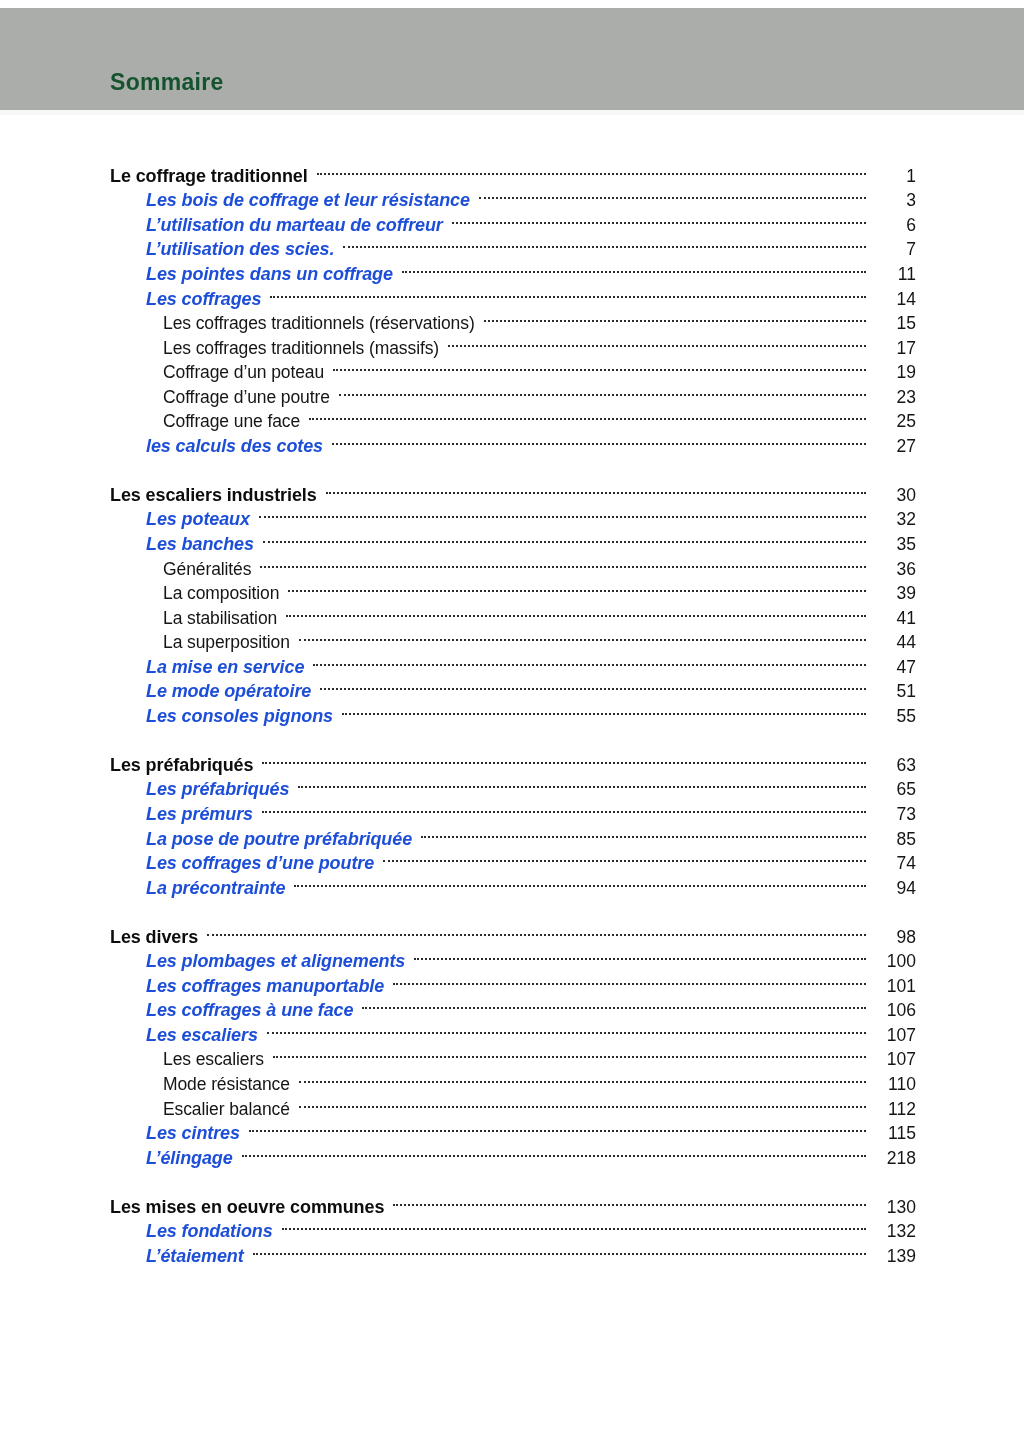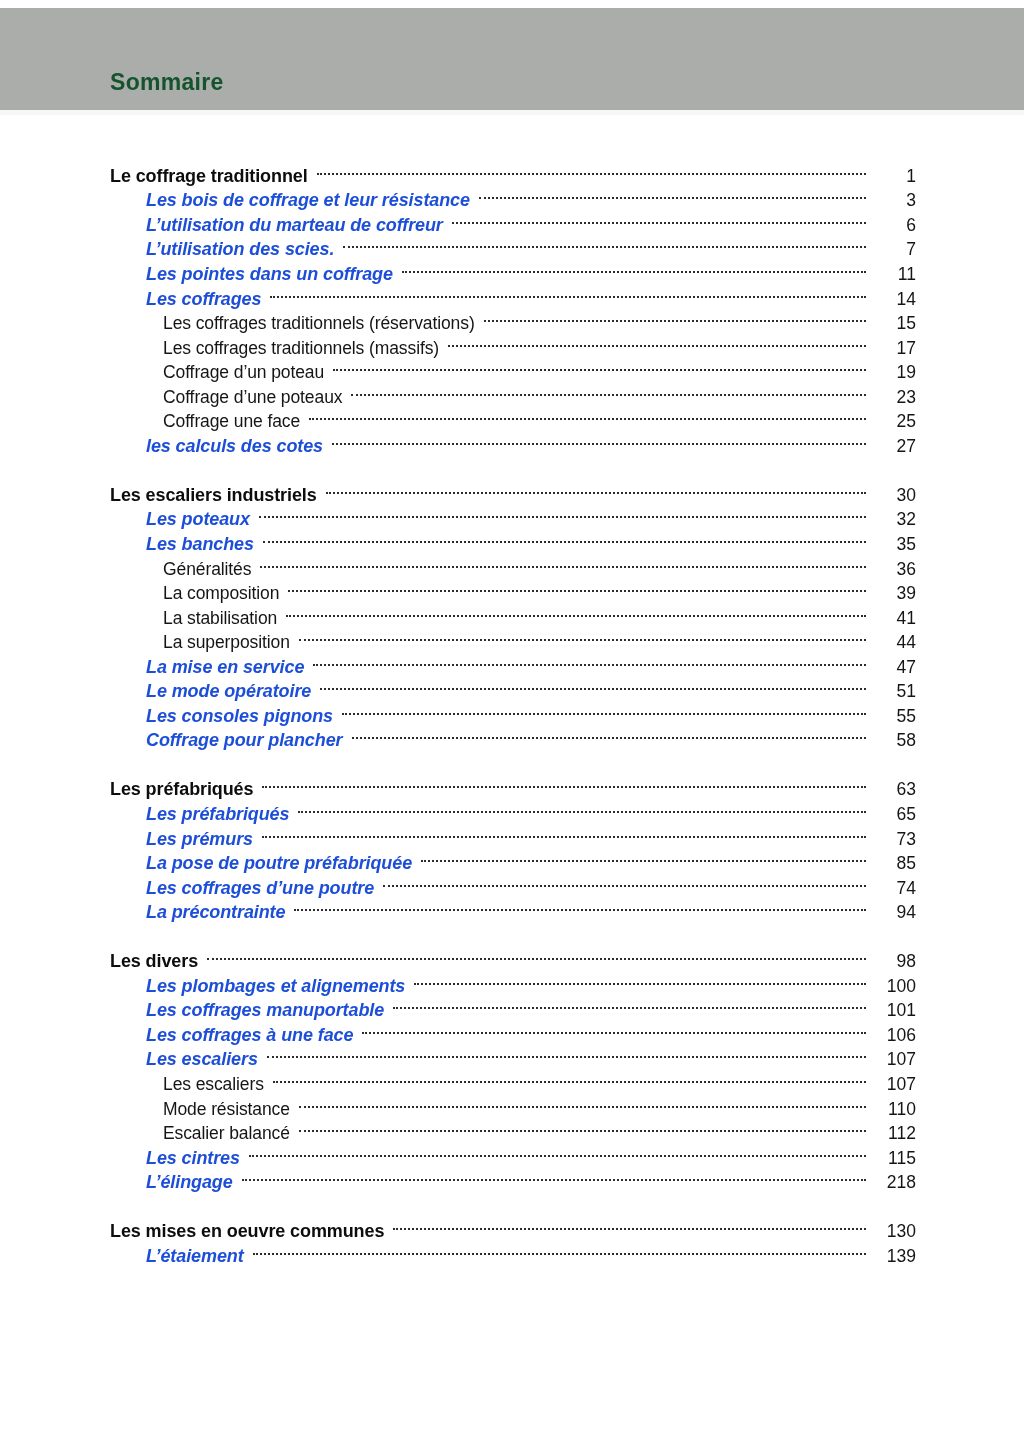--- a/index.html
+++ b/index.html
@@ -89,21 +89,21 @@
         <span class="label">Les coffrages traditionnels (massifs)</span>
         <span class="leader"></span>
         <span class="page">17</span>
       </div>
       <div class="row lvl3">
         <span class="label">Coffrage d’un poteau</span>
         <span class="leader"></span>
         <span class="page">19</span>
       </div>
       <div class="row lvl3">
-        <span class="label">Coffrage d’une poteaux</span>
+        <span class="label">Coffrage d’une poutre</span>
         <span class="leader"></span>
         <span class="page">23</span>
       </div>
       <div class="row lvl3">
         <span class="label">Coffrage une face</span>
         <span class="leader"></span>
         <span class="page">25</span>
       </div>
       <div class="row lvl2">
         <span class="label">les calculs des cotes</span>
@@ -155,25 +155,20 @@
       <div class="row lvl2">
         <span class="label">Le mode opératoire</span>
         <span class="leader"></span>
         <span class="page">51</span>
       </div>
       <div class="row lvl2">
         <span class="label">Les consoles pignons</span>
         <span class="leader"></span>
         <span class="page">55</span>
       </div>
-      <div class="row lvl2">
-        <span class="label">Coffrage pour plancher</span>
-        <span class="leader"></span>
-        <span class="page">58</span>
-      </div>
     </div>
     <div class="section">
       <div class="row lvl1">
         <span class="label">Les préfabriqués</span>
         <span class="leader"></span>
         <span class="page">63</span>
       </div>
       <div class="row lvl2">
         <span class="label">Les préfabriqués</span>
         <span class="leader"></span>
@@ -250,20 +245,25 @@
         <span class="label">L’élingage</span>
         <span class="leader"></span>
         <span class="page">218</span>
       </div>
     </div>
     <div class="section">
       <div class="row lvl1">
         <span class="label">Les mises en oeuvre communes</span>
         <span class="leader"></span>
         <span class="page">130</span>
+      </div>
+      <div class="row lvl2">
+        <span class="label">Les fondations</span>
+        <span class="leader"></span>
+        <span class="page">132</span>
       </div>
       <div class="row lvl2">
         <span class="label">L’étaiement</span>
         <span class="leader"></span>
         <span class="page">139</span>
       </div>
     </div>
   </div>
 
 </body></html>

